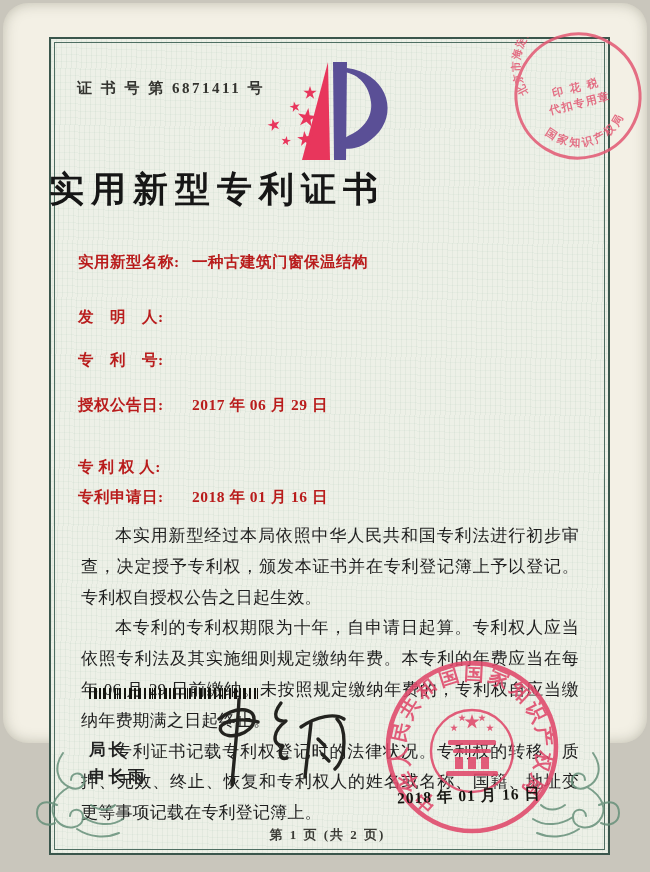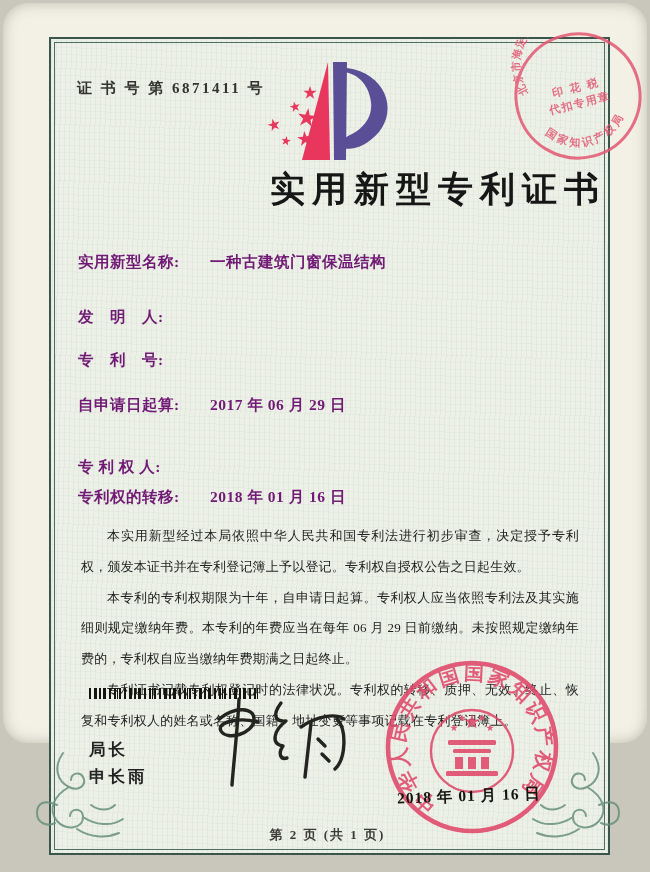--- a/index.html
+++ b/index.html
@@ -19,28 +19,28 @@
     background:
       repeating-linear-gradient(91deg, rgba(150,180,160,.12) 0 1px, rgba(0,0,0,0) 1px 5px),
       repeating-linear-gradient(2deg, rgba(160,195,175,.10) 0 1px, rgba(0,0,0,0) 1px 7px),
       #edf0e7;
   }
   .frame::before{
     content:"";position:absolute;left:3px;top:3px;right:3px;bottom:3px;
     border:1px solid #4f6e62;pointer-events:none;
   }
   .cert-no{position:absolute;left:74px;top:76px;font-size:15px;letter-spacing:2.5px;color:#33332f;font-weight:600;}
-  .title{position:absolute;left:46px;top:163px;width:557px;text-align:right;
+  .title{position:absolute;left:46px;top:163px;width:557px;text-align:left;
     font-size:35px;font-weight:bold;letter-spacing:7px;color:#161616;}
   .logo{position:absolute;left:255px;top:56px;width:140px;height:108px;}
-  .field-row{position:absolute;left:75px;display:flex;font-size:15.5px;font-weight:600;color:#701a75;white-space:nowrap;}
+  .field-row{position:absolute;left:75px;display:flex;font-size:15.5px;font-weight:600;color:#b91c1c;white-space:nowrap;}
   .field-row .lbl{display:inline-block;min-width:105px;letter-spacing:.5px;}
-  .field-row .val{margin-left:27px;letter-spacing:.5px;}
+  .field-row .val{margin-left:9px;letter-spacing:.5px;}
   .paras{position:absolute;left:78px;top:518px;width:498px;}
-  .paras p{margin:0;text-indent:2em;font-size:13px;line-height:30.8px;
+  .paras p{margin:0;text-indent:2em;font-size:17px;line-height:30.8px;
     text-align:justify;color:#1e1e1e;font-weight:500;letter-spacing:.2px;}
   .barcode{position:absolute;left:86px;top:685px;width:169px;height:11px;
     background:
       repeating-linear-gradient(90deg,#15150f 0 1px,rgba(0,0,0,0) 1px 7px),
       repeating-linear-gradient(90deg,#15150f 0 2px,rgba(0,0,0,0) 2px 5px);
   }
   .signer{position:absolute;left:86px;font-size:16.5px;font-weight:600;color:#222;letter-spacing:3px;}
   .signature-svg{position:absolute;left:178px;top:686px;}
   .seal-svg{position:absolute;left:378px;top:653px;}
   .seal-date{position:absolute;left:394px;top:783px;font-size:15.5px;font-weight:700;
@@ -82,28 +82,28 @@
     <span class="lbl">实用新型名称:</span>
     <span class="val">一种古建筑门窗保温结构</span>
   </div>
   <div class="field-row" style="top:304px">
     <span class="lbl">发　明　人:</span>
   </div>
   <div class="field-row" style="top:347px">
     <span class="lbl">专　利　号:</span>
   </div>
   <div class="field-row" style="top:392px">
-    <span class="lbl">自申请日起算:</span>
+    <span class="lbl">授权公告日:</span>
     <span class="val">2017 年 06 月 29 日</span>
   </div>
   <div class="field-row" style="top:454px">
     <span class="lbl">专 利 权 人:</span>
   </div>
   <div class="field-row" style="top:484px">
-    <span class="lbl">专利权的转移:</span>
+    <span class="lbl">专利申请日:</span>
     <span class="val">2018 年 01 月 16 日</span>
   </div>
 
   <div class="paras">
     <p>本实用新型经过本局依照中华人民共和国专利法进行初步审查，决定授予专利权，颁发本证书并在专利登记簿上予以登记。专利权自授权公告之日起生效。</p>
     <p>本专利的专利权期限为十年，自申请日起算。专利权人应当依照专利法及其实施细则规定缴纳年费。本专利的年费应当在每年 06 月 29 日前缴纳。未按照规定缴纳年费的，专利权自应当缴纳年费期满之日起终止。</p>
     <p>专利证书记载专利权登记时的法律状况。专利权的转移、质押、无效、终止、恢复和专利权人的姓名或名称、国籍、地址变更等事项记载在专利登记簿上。</p>
   </div>
 
   <div class="barcode"></div>
@@ -183,14 +183,14 @@
     <g fill="none" stroke="#67907a" stroke-width="2" opacity="0.85" stroke-linecap="round">
       <path d="M30,6 C20,20 24,34 36,40 C46,45 54,38 50,30 C47,24 38,26 38,33"></path>
       <path d="M36,40 C22,48 14,62 24,74 C33,84 50,82 50,70 C50,61 38,60 37,69"></path>
       <path d="M24,58 C12,52 4,56 4,66 C4,76 14,80 22,76"></path>
       <path d="M50,70 C62,78 78,80 90,72"></path>
       <path d="M44,82 C56,90 72,92 86,86"></path>
       <path d="M58,58 C66,64 76,64 82,58"></path>
     </g>
   </svg>
 
-  <div class="footer">第 2 页 (共 1 页)</div>
+  <div class="footer">第 1 页 (共 2 页)</div>
 </div>
 
 </body></html>

